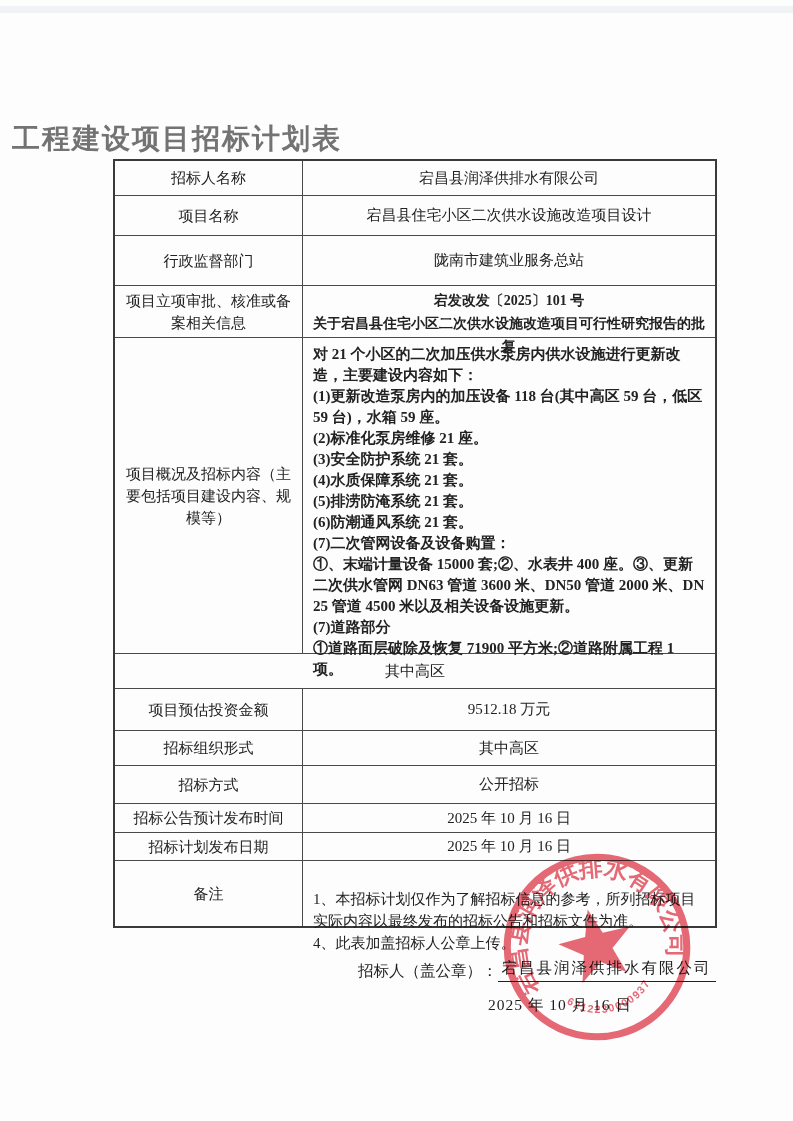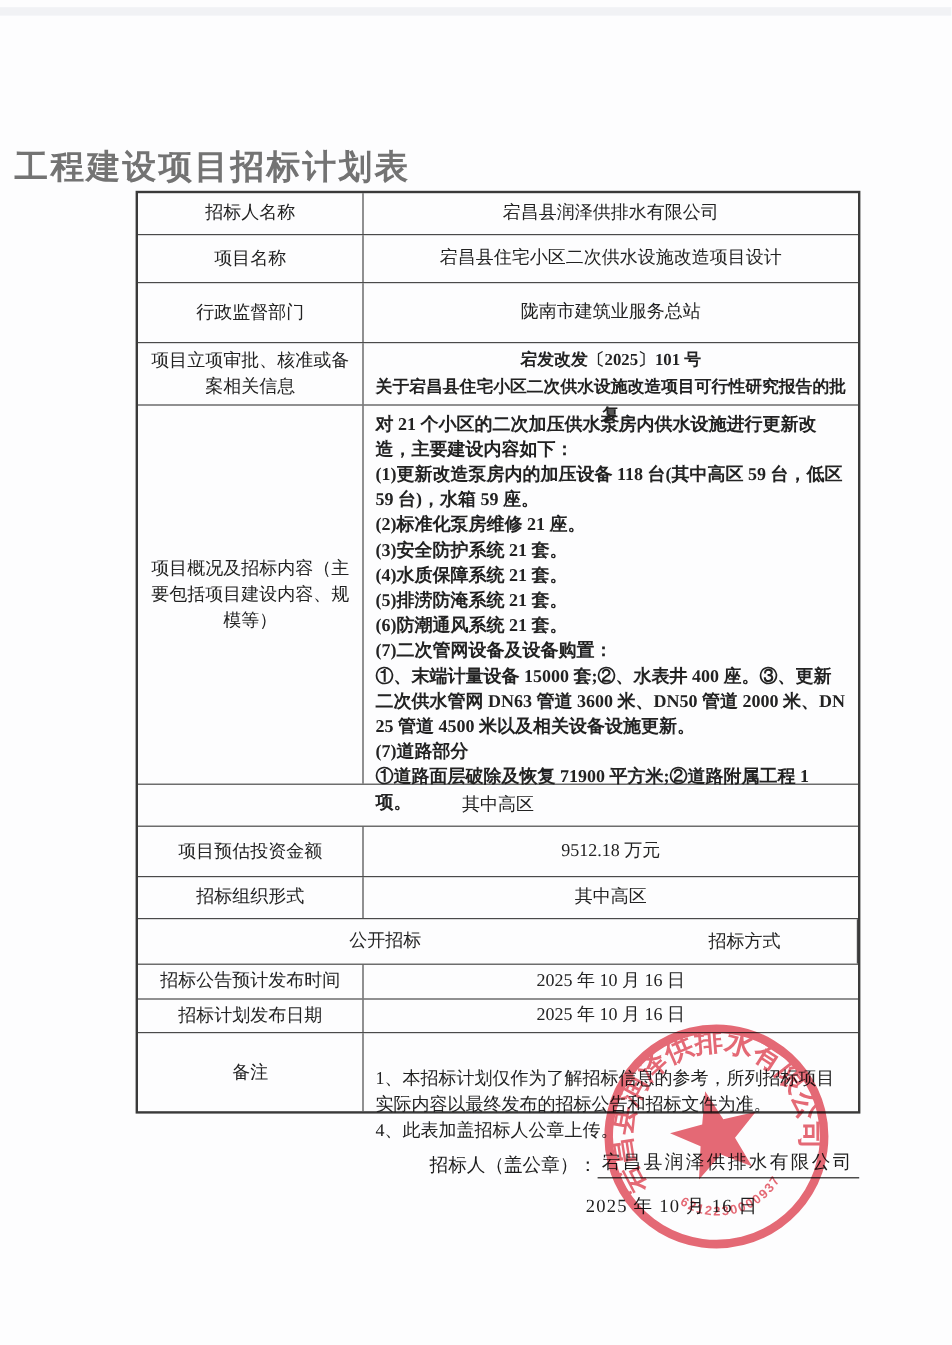--- a/index.html
+++ b/index.html
@@ -116,22 +116,22 @@
     <div class="cell label">项目预估投资金额</div>
     <div class="cell value">9512.18 万元</div>
   </div>
 
   <div class="row" style="height:35px">
     <div class="cell label">招标组织形式</div>
     <div class="cell value">其中高区</div>
   </div>
 
   <div class="row" style="height:38px">
+    <div class="cell label">招标方式</div>
     <div class="cell value">公开招标</div>
-    <div class="cell label">招标方式</div>
   </div>
 
   <div class="row" style="height:29px">
     <div class="cell label">招标公告预计发布时间</div>
     <div class="cell value">2025 年 10 月 16 日</div>
   </div>
 
   <div class="row" style="height:28px">
     <div class="cell label">招标计划发布日期</div>
     <div class="cell value">2025 年 10 月 16 日</div>

